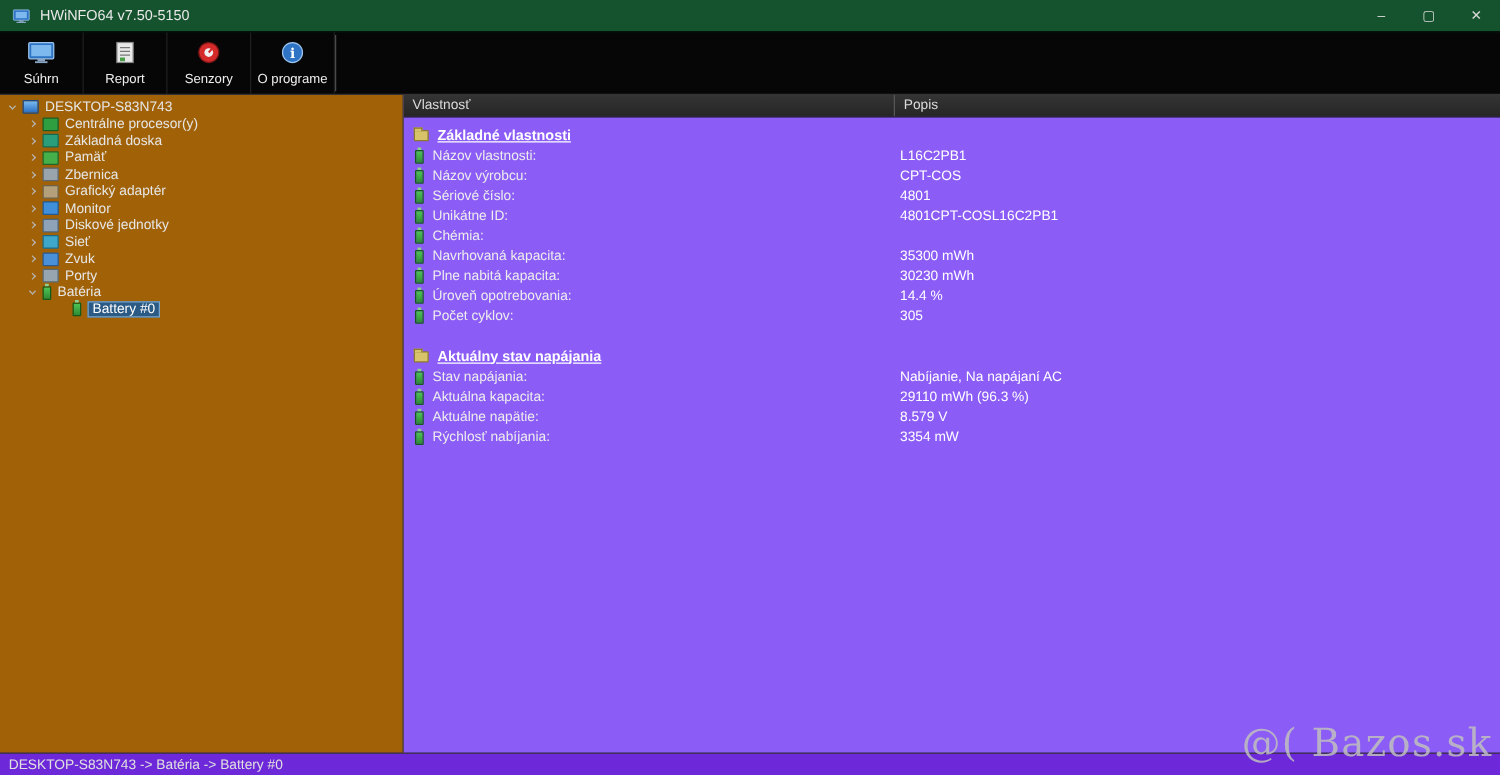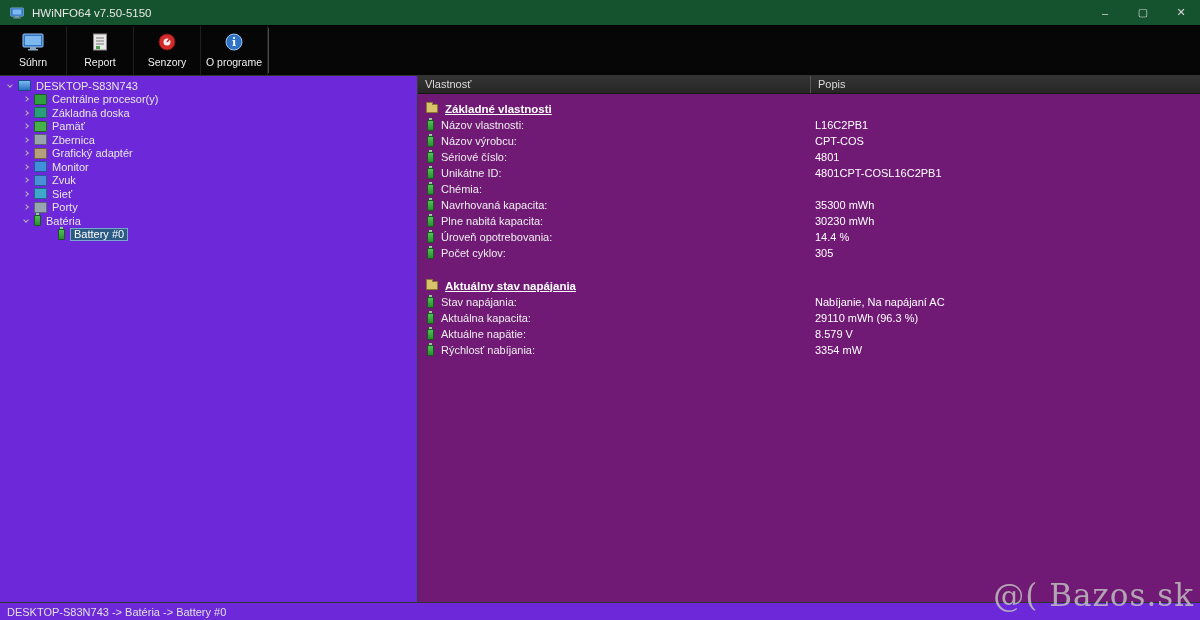--- a/index.html
+++ b/index.html
@@ -29,22 +29,22 @@
   .tb-btn {
     width:67px; display:flex; flex-direction:column; align-items:center;
     justify-content:center; gap:3px; color:#eee; font-size:10.5px;
     border-right:1px solid #1f1f1f; cursor:default;
   }
   .tb-sep { width:1px; background:#4a4a4a; margin:2px 0; }
 
   
   .main { display:flex; height:526px; }
   .tree {
-    width:418px; border-right:1px solid #3a3a3a; padding-top:3px; overflow:hidden;
-    background:#6d28d9;
+    width:323px; border-right:1px solid #3a3a3a; padding-top:3px; overflow:hidden;
+    background:#a16207;
   }
   .tree-row {
     display:flex; align-items:center; height:13.5px; color:#e6e6e6;
     font-size:11px; padding-left:8px; white-space:nowrap; cursor:default;
   }
   .tree-row.lvl1 { padding-left:24px; }
   .tree-row.lvl2 { padding-left:58px; }
   .chev {
     width:4px; height:4px; border-right:1.3px solid #b5b5b5; border-bottom:1.3px solid #b5b5b5;
     transform:rotate(-45deg); margin-right:6px; flex:0 0 auto;
@@ -70,21 +70,21 @@
   .bat::before {
     content:""; position:absolute; top:-3px; left:1px; width:3px; height:2px; background:#8fcf92;
   }
   .tree .bat { margin-right:5px; }
 
   .sel-label {
     background:#2b5a85; border:1px solid #7aa7cc; color:#fff; padding:0 3px; line-height:11px;
   }
 
   
-  .content { flex:1; display:flex; flex-direction:column; background:#701a75; position:relative; }
+  .content { flex:1; display:flex; flex-direction:column; background:#8b5cf6; position:relative; }
   .col-header {
     height:18px; background:linear-gradient(#343434,#262626); display:flex;
     color:#dcdcdc; font-size:11px; border-bottom:1px solid #151515; flex:0 0 auto;
   }
   .col-h1 { width:393px; padding:2px 7px; border-right:1px solid #565656; }
   .col-h2 { flex:1; padding:2px 7px; }
 
   .rows { padding-top:4px; }
   .trow {
     position:relative; height:16px; display:flex; align-items:center;
@@ -219,27 +219,32 @@
       <span class="ti i-gpu"></span>
       <span>Grafický adaptér</span>
     </div>
     <div class="tree-row lvl1">
       <span class="chev"></span>
       <span class="ti i-mon"></span>
       <span>Monitor</span>
     </div>
     <div class="tree-row lvl1">
       <span class="chev"></span>
+      <span class="ti i-disk"></span>
+      <span>Diskové jednotky</span>
+    </div>
+    <div class="tree-row lvl1">
+      <span class="chev"></span>
+      <span class="ti i-net"></span>
+      <span>Sieť</span>
+    </div>
+    <div class="tree-row lvl1">
+      <span class="chev"></span>
       <span class="ti i-snd"></span>
       <span>Zvuk</span>
-    </div>
-    <div class="tree-row lvl1">
-      <span class="chev"></span>
-      <span class="ti i-net"></span>
-      <span>Sieť</span>
     </div>
     <div class="tree-row lvl1">
       <span class="chev"></span>
       <span class="ti i-port"></span>
       <span>Porty</span>
     </div>
     <div class="tree-row lvl1">
       <span class="chev open"></span>
       <span class="bat"></span>
       <span>Batéria</span>

